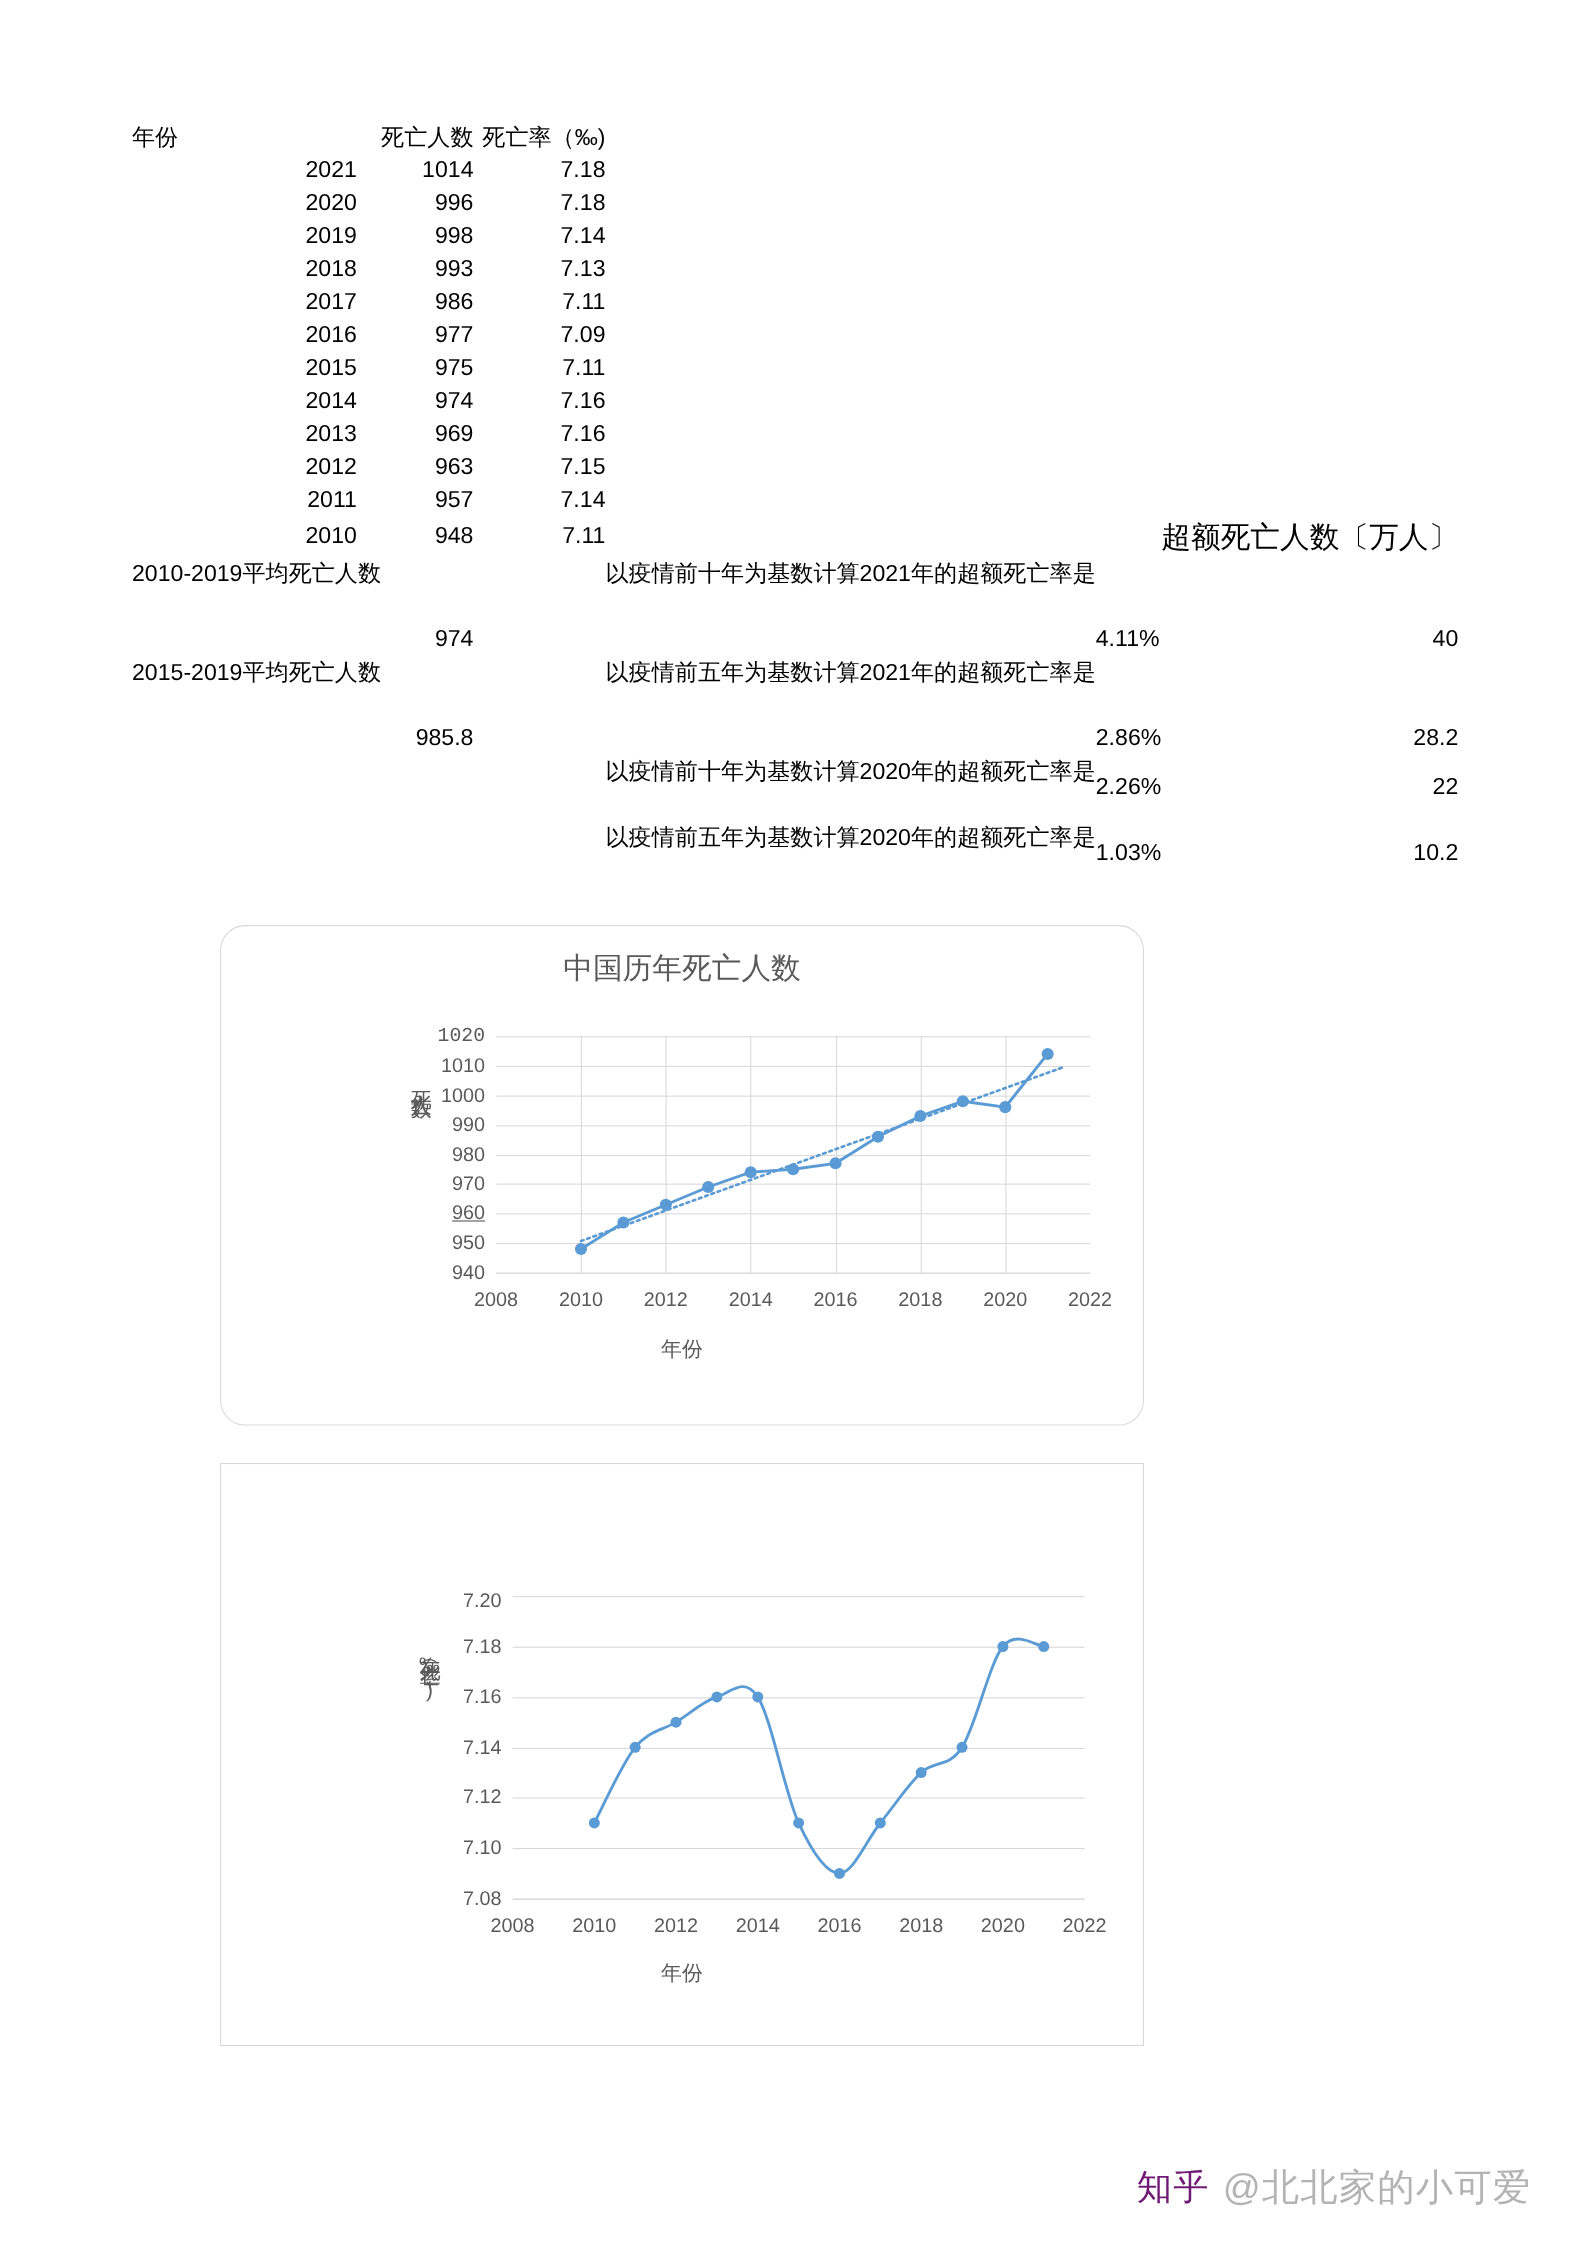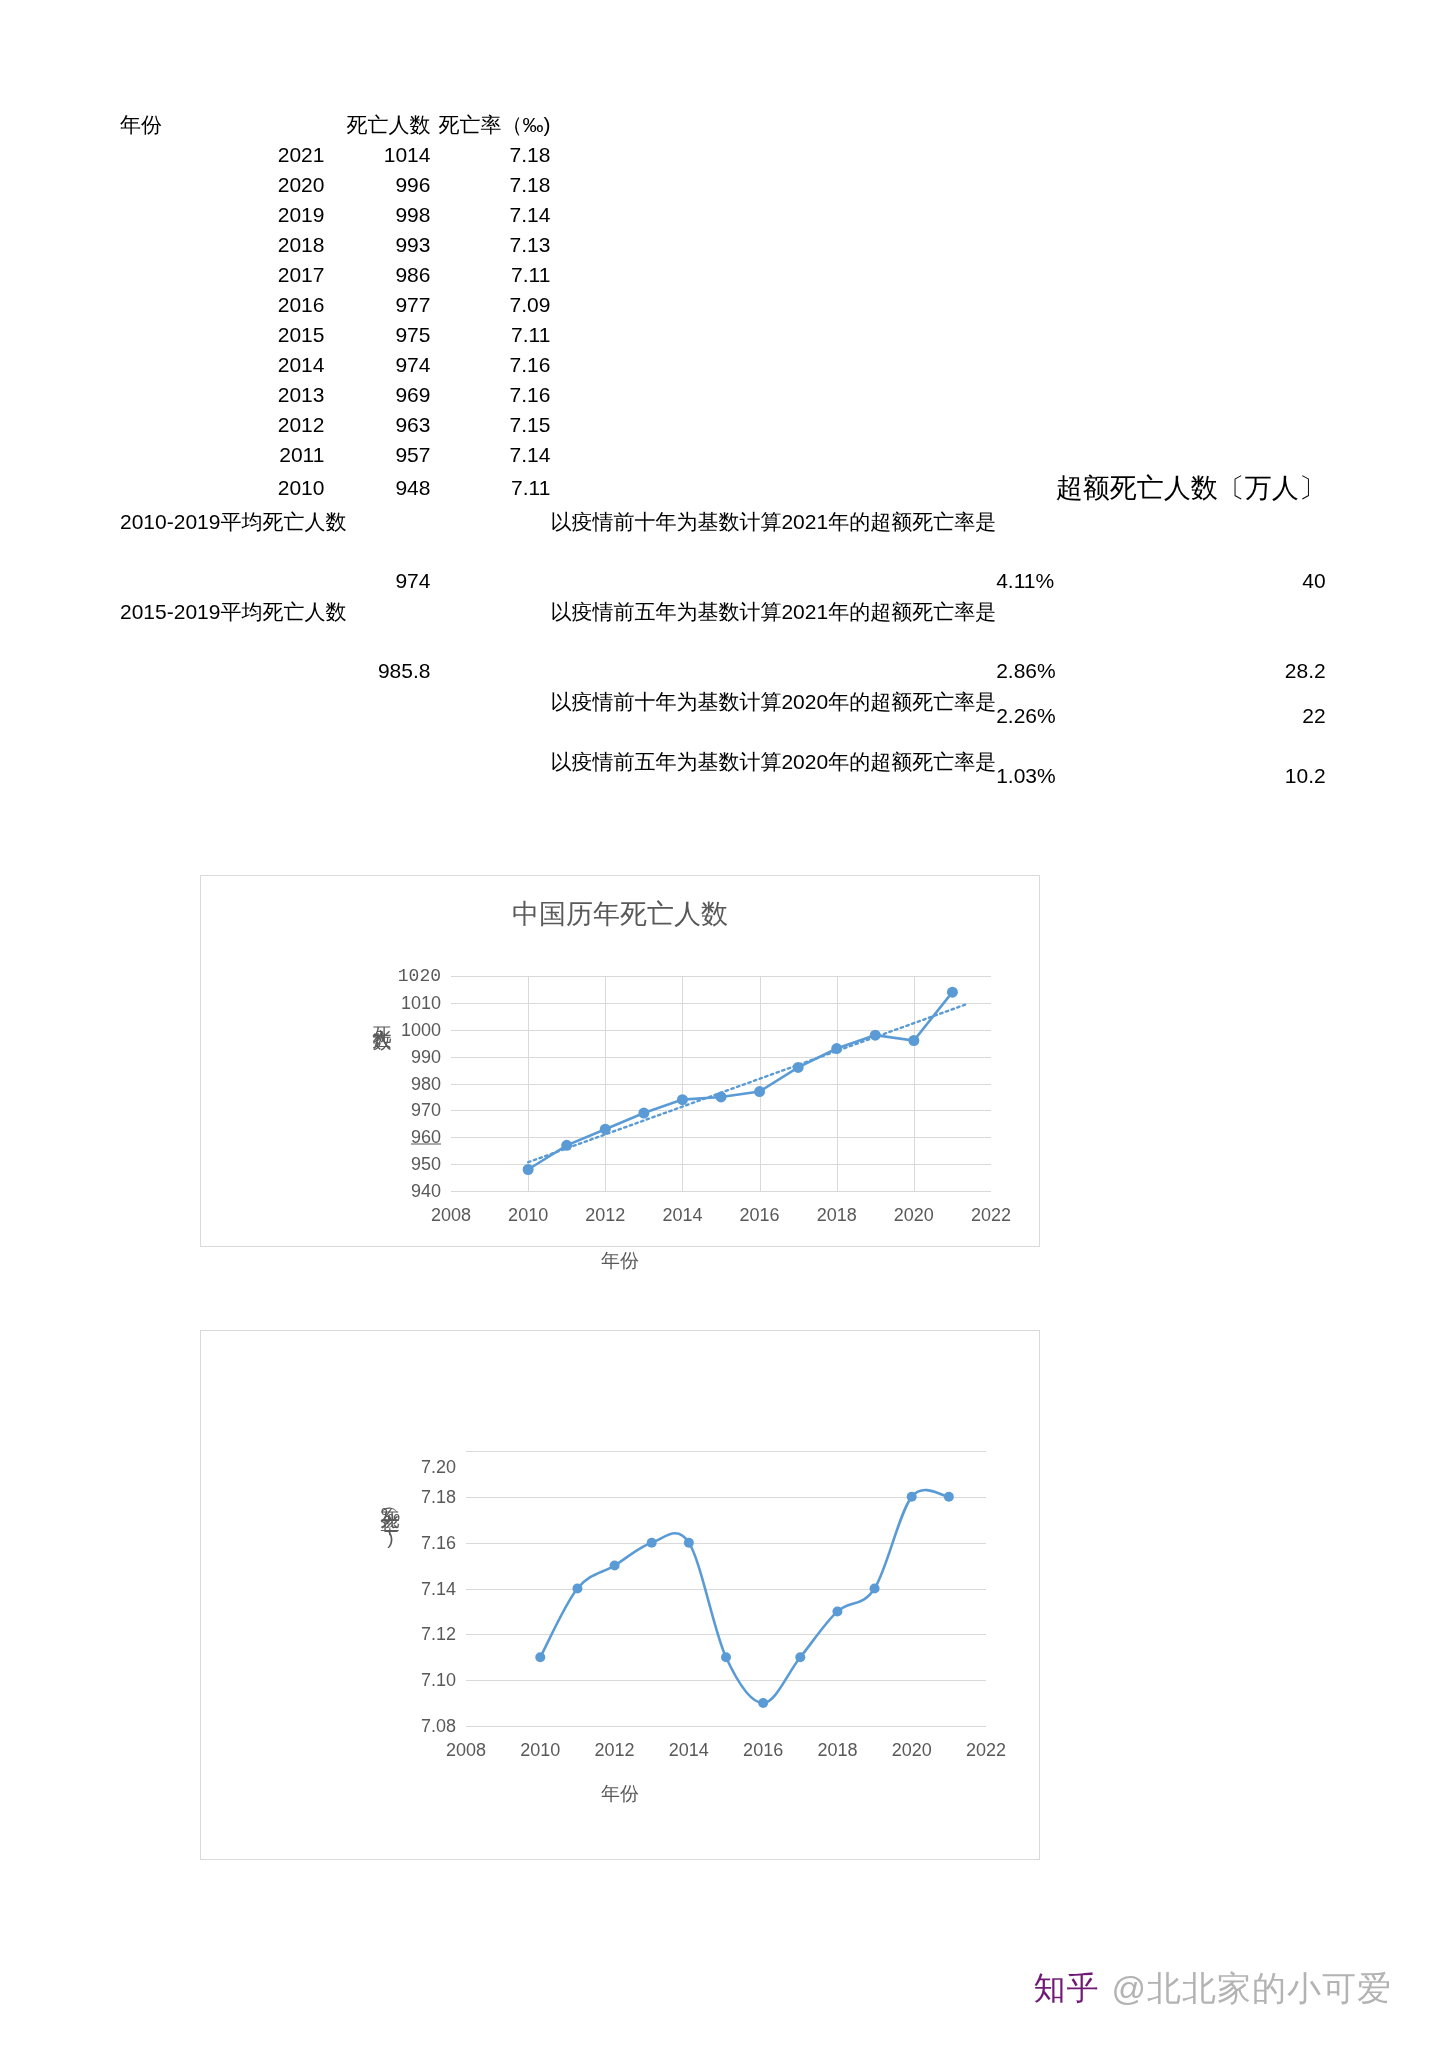--- a/index.html
+++ b/index.html
@@ -41,21 +41,21 @@
   .wrap-label { white-space:normal; line-height:1.15; font-size:21px; }
   .excess-hdr { text-align:left; font-size:27px; white-space:nowrap; }
 
   
   .chart-box {
     position:absolute;
     border:1px solid #d9d9d9;
     background:#ffffff;
     box-sizing:border-box;
   }
-  #chart1 { left:200px; top:875px; width:840px; height:372px; }
+  #chart1 { left:200px; top:841px; width:840px; height:455px;border-radius:23px; }
   #chart2 { left:200px; top:1330px; width:840px; height:530px; }
 
   .chart-title {
     position:absolute; left:0; right:0; top:20px;
     text-align:center;
     font-size:27px;
     color:#595959;
   }
   #chart2 .chart-title { top:24px; }
 
@@ -394,21 +394,21 @@
       <div class="ytick" style="top: 229.167px;">7.10</div>
       <div class="gridline" style="top: 183.333px;"></div>
       <div class="ytick" style="top: 183.333px;">7.12</div>
       <div class="gridline" style="top: 137.5px;"></div>
       <div class="ytick" style="top: 137.5px;">7.14</div>
       <div class="gridline" style="top: 91.6667px;"></div>
       <div class="ytick" style="top: 91.6667px;">7.16</div>
       <div class="gridline" style="top: 45.8333px;"></div>
       <div class="ytick" style="top: 45.8333px;">7.18</div>
       <div class="gridline" style="top: 0px;"></div>
-      <div class="ytick" style="top: 16px;">7.20</div>
+      <div class="ytick" style="top: 4px;">7.20</div>
       <div class="xtick" style="left: 0px;">2008</div>
       <div class="xtick" style="left: 74.2857px;">2010</div>
       <div class="xtick" style="left: 148.571px;">2012</div>
       <div class="xtick" style="left: 222.857px;">2014</div>
       <div class="xtick" style="left: 297.143px;">2016</div>
       <div class="xtick" style="left: 371.429px;">2018</div>
       <div class="xtick" style="left: 445.714px;">2020</div>
       <div class="xtick" style="left: 520px;">2022</div>
       <div class="axis-bottom" style="top: 275px;"></div>
       <svg class="chart-svg" width="520" height="275">

